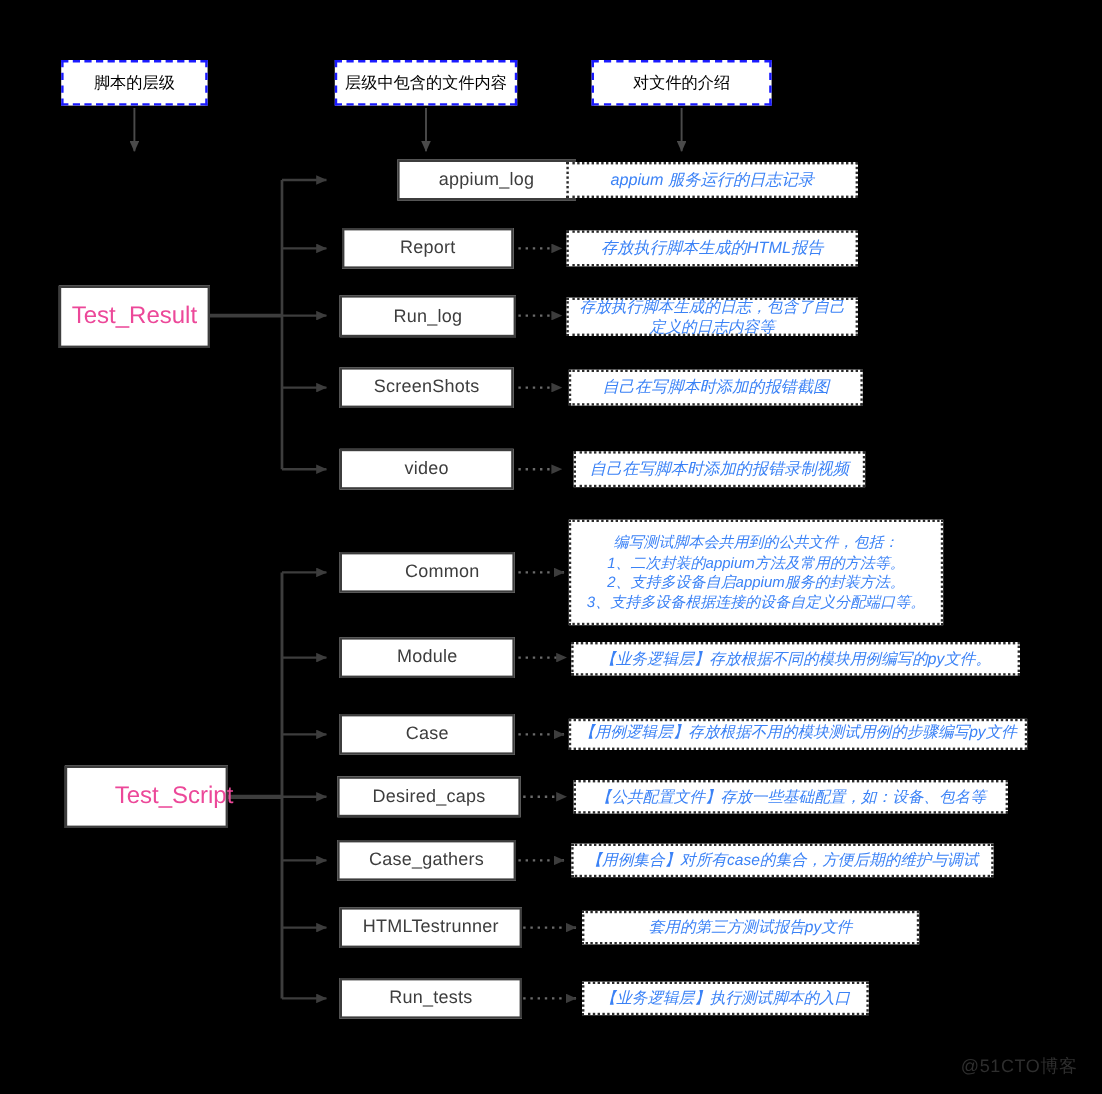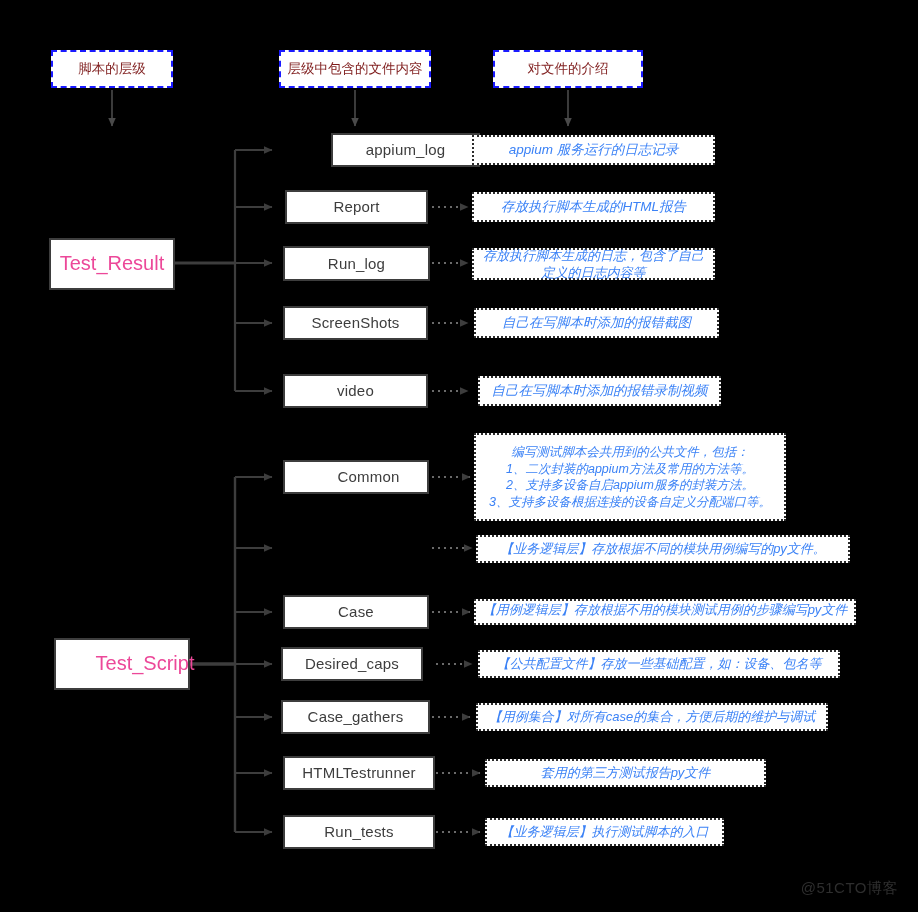--- a/index.html
+++ b/index.html
@@ -14,21 +14,21 @@
 
   
   .node{
     position:absolute;box-sizing:border-box;background:#fff;color:#3a3a3a;
     display:flex;align-items:center;justify-content:center;text-align:center;
     line-height:1.28;
   }
 
   
   .hdr{
-    border:2px dashed #1a1aff;background:#fff;font-size:13.5px;color:#7f1d1d;
+    border:2px dashed #1a1aff;background:#fff;font-size:13.5px;color:#000000;
   }
 
   
   .item{
     border:2px solid #3d3d3d;font-size:15px;color:#3d3d3d;letter-spacing:.2px;
   }
 
   
   .desc{
     border:2px dotted #2b2b2b;font-size:13.5px;color:#3b82f6;padding:2px 6px;font-style:italic;
@@ -122,22 +122,23 @@
   <div class="node item" style="left:283px;top:306px;width:145px;height:34px;">ScreenShots</div>
   <div class="node item" style="left:283px;top:374px;width:145px;height:34px;">video</div>
 
   <div class="node desc" style="left:472px;top:135px;width:243px;height:30px;">appium 服务运行的日志记录</div>
   <div class="node desc" style="left:472px;top:192px;width:243px;height:30px;">存放执行脚本生成的HTML报告</div>
   <div class="node desc multi" style="left:472px;top:248px;width:243px;height:32px;font-size:13px;">存放执行脚本生成的日志，包含了自己定义的日志内容等</div>
   <div class="node desc" style="left:474px;top:308px;width:245px;height:30px;">自己在写脚本时添加的报错截图</div>
   <div class="node desc" style="left:478px;top:376px;width:243px;height:30px;">自己在写脚本时添加的报错录制视频</div>
 
   <div class="node item" style="left:283px;top:460px;width:146px;height:34px;padding-left:25px;">Common</div>
+  <div class="node item" style="left:283px;top:531px;width:146px;height:34px;">Module</div>
   <div class="node item" style="left:283px;top:595px;width:146px;height:34px;">Case</div>
-  <div class="node item" style="left:281px;top:647px;width:142px;height:34px;">Desired_caps</div>
+  <div class="node item" style="left:281px;top:647px;width:153px;height:34px;">Desired_caps</div>
   <div class="node item" style="left:281px;top:700px;width:149px;height:34px;">Case_gathers</div>
   <div class="node item" style="left:283px;top:756px;width:152px;height:34px;">HTMLTestrunner</div>
   <div class="node item" style="left:283px;top:815px;width:152px;height:34px;">Run_tests</div>
 
   <div class="node desc multi" style="left:474px;top:433px;width:312px;height:88px;font-size:12.5px;
               white-space:pre-line;">编写测试脚本会共用到的公共文件，包括：
 1、二次封装的appium方法及常用的方法等。
 2、支持多设备自启appium服务的封装方法。
 3、支持多设备根据连接的设备自定义分配端口等。</div>
   <div class="node desc" style="left:476px;top:535px;width:374px;height:28px;font-size:13px;">【业务逻辑层】存放根据不同的模块用例编写的py文件。</div>

